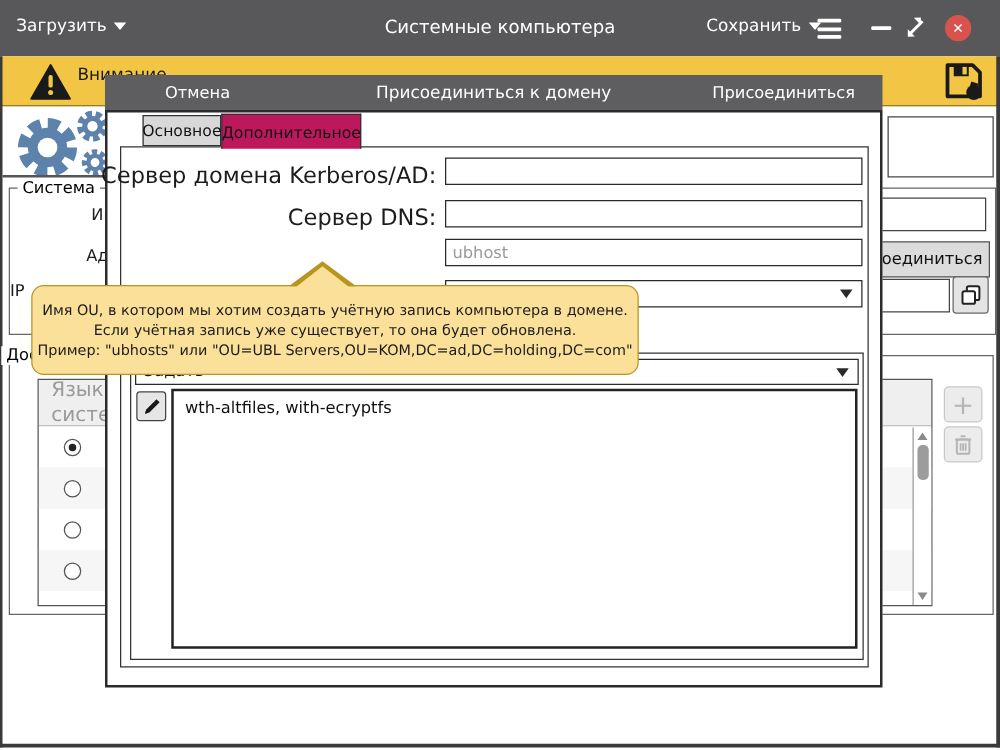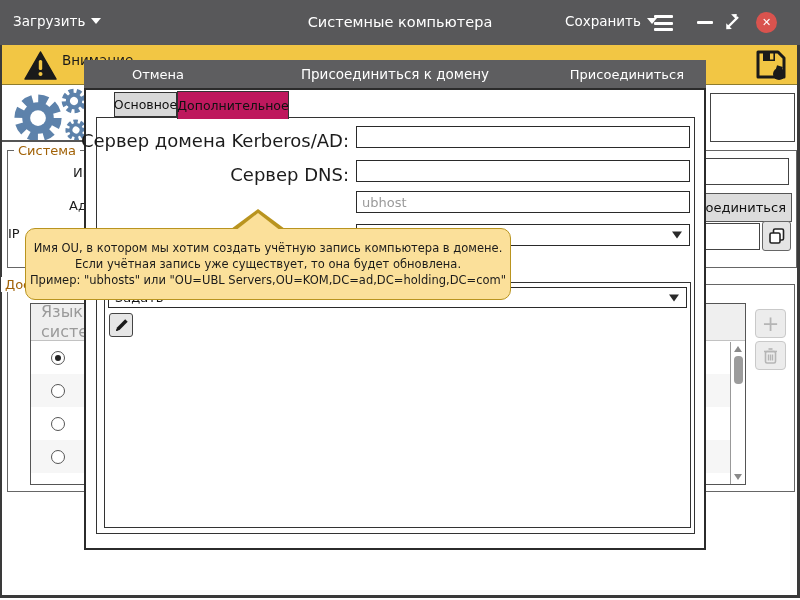--- a/index.html
+++ b/index.html
@@ -23,21 +23,21 @@
   .close-circle{width:21px;height:21px;border-radius:50%;background:var(--close-red);color:#fff;
     display:flex;align-items:center;justify-content:center;font-size:11px;font-weight:bold;}
 
   
   .warnbar{left:0;top:45px;width:800px;height:40px;background:var(--warn-yellow);border-bottom:1px solid #8f7c2d;}
   .warn-text{font-size:13.5px;color:#1a1a1a;}
 
   
   .win-edge{background:#3a3a3a;}
   .fieldset{border:1.5px solid #666;background:transparent;}
-  .legend{background:#fff;padding:0 4px;font-size:13px;color:#a16207;white-space:nowrap;}
+  .legend{background:#fff;padding:0 4px;font-size:13px;color:#000000;white-space:nowrap;}
   .bg-label{font-size:13px;color:#1c1c1c;white-space:nowrap;}
   .bg-input{background:#fff;border:1.5px solid #444;}
   .bg-btn{background:#dcdcdc;border:1.5px solid #555;font-size:13px;color:#111;
     display:flex;align-items:center;justify-content:flex-end;padding-right:5px;white-space:nowrap;overflow:hidden;}
   .tool-btn{background:#ececec;border:1.5px solid #c9c9c9;border-radius:4px;
     display:flex;align-items:center;justify-content:center;color:#b5b5b5;}
   .copy-btn{background:#e4e4e4;border:1.5px solid #666;border-radius:3px;display:flex;align-items:center;justify-content:center;}
 
   
   .lang-table{background:#fff;border:1.5px solid #555;overflow:hidden;}
@@ -248,20 +248,23 @@
       <span class="combo-arrow"></span>
     </div>
 
     <div class="abs pencil-btn" style="left:12px;top:195px;width:24px;height:24px;">
       <svg width="15" height="15" viewBox="0 0 15 15">
         <polygon points="2,13 3,9.5 11.2,1.3 13.7,3.8 5.5,12" fill="#1a1a1a"></polygon>
         <polygon points="2,13 2.6,10.9 4.1,12.4" fill="#1a1a1a"></polygon>
       </svg>
     </div>
 
+    <div class="abs editor" style="left:40px;top:193px;width:549px;height:208px;">
+      <span>wth-altfiles, with-ecryptfs</span>
+    </div>
   </div>
 
   <div class="abs tt-tri outer"></div>
   <div class="abs tt-tri inner"></div>
   <div class="abs tooltip">
     <div>Имя OU, в котором мы хотим создать учётную запись компьютера в домене.</div>
     <div>Если учётная запись уже существует, то она будет обновлена.</div>
     <div>Пример: "ubhosts" или "OU=UBL Servers,OU=KOM,DC=ad,DC=holding,DC=com"</div>
   </div>
 

